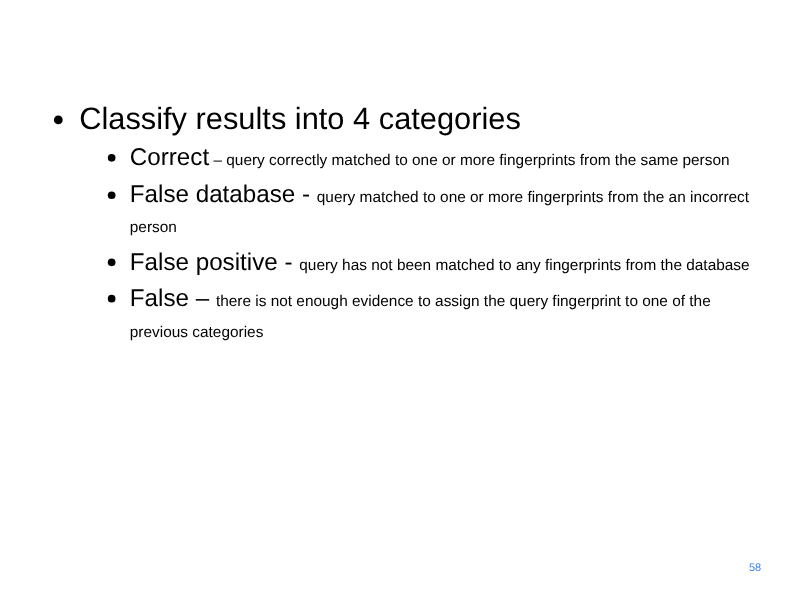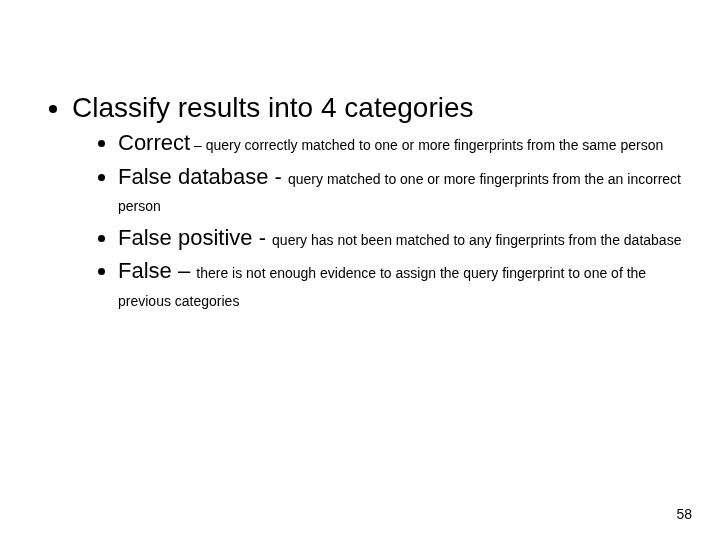--- a/index.html
+++ b/index.html
@@ -49,22 +49,22 @@
   .sep-small {
     font-size: 14px;
   }
   .desc {
     font-size: 14px;
   }
   .pagenum {
     position: absolute;
     right: 28px;
     bottom: 18px;
-    font-size: 14px;
-    color: #000000;
+    font-size: 10px;
+    color: #3b82f6;
   }
 </style>
 </head>
 <body>
 
 <div class="slide">
   <ul class="outer">
     <li>
       <span>Classify results into 4 categories</span>
       <ul class="inner">

